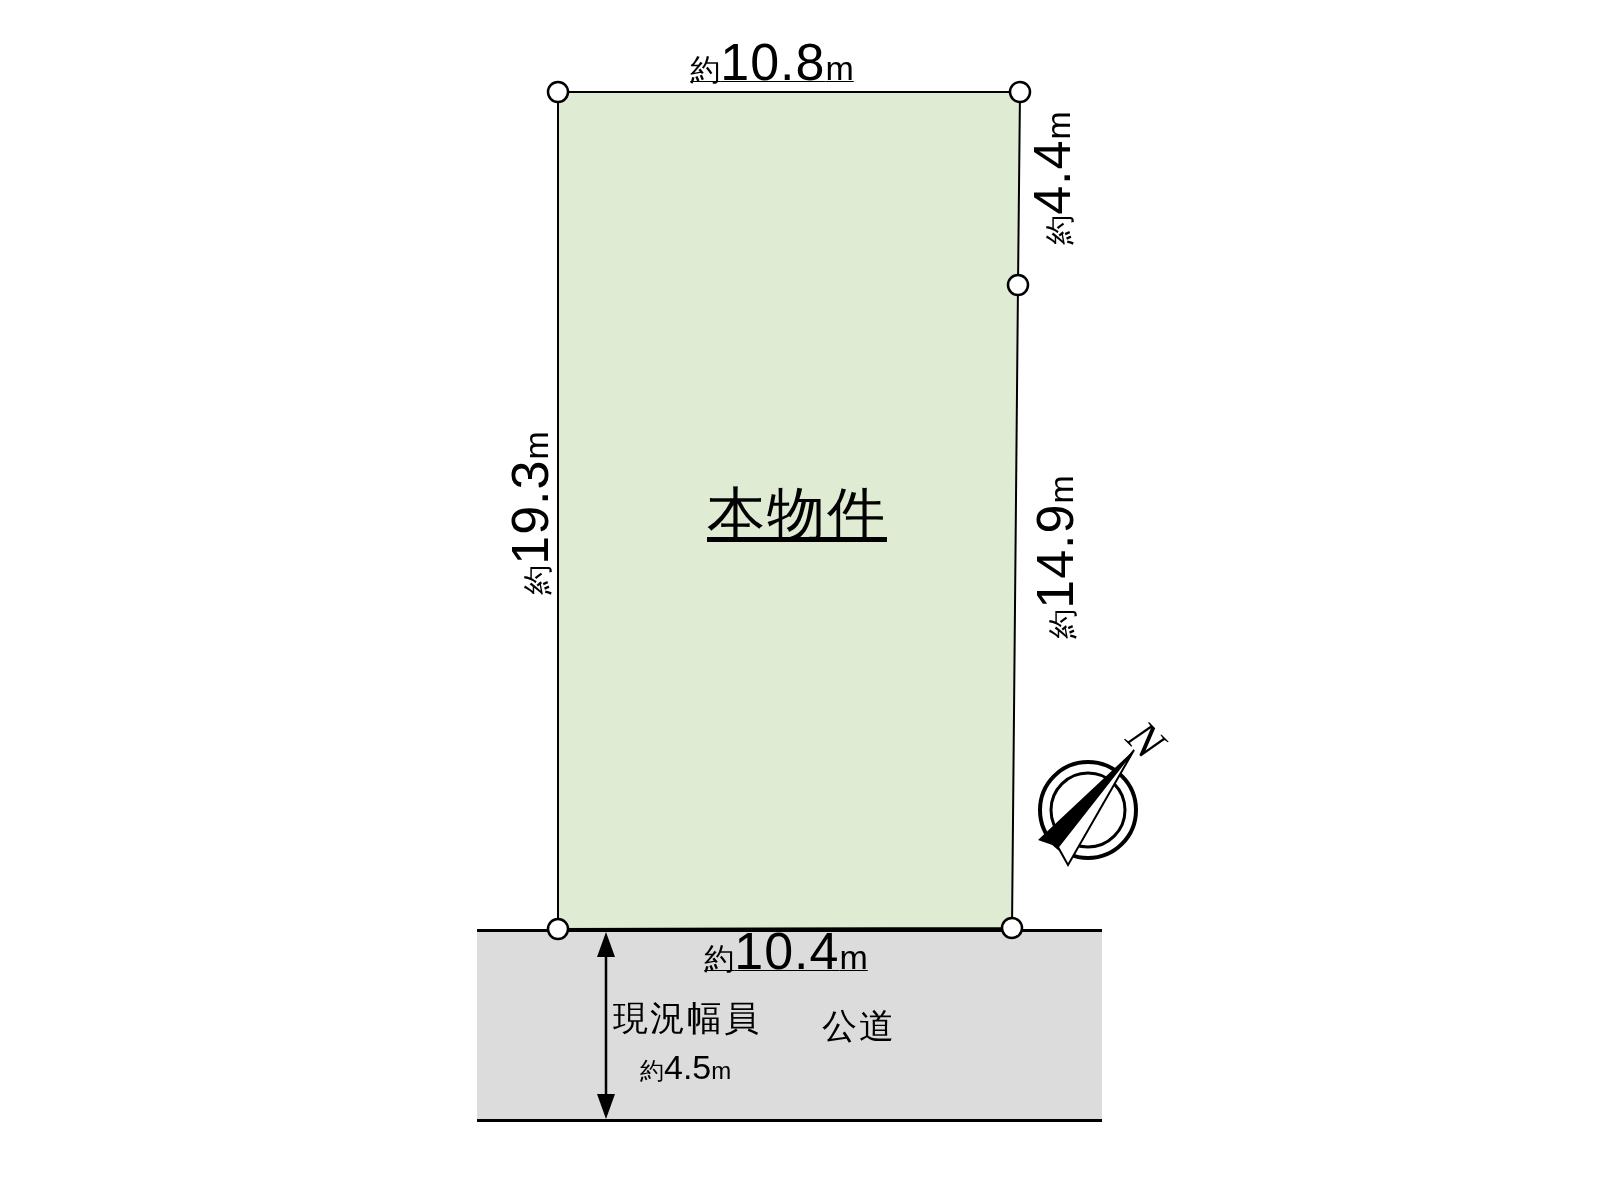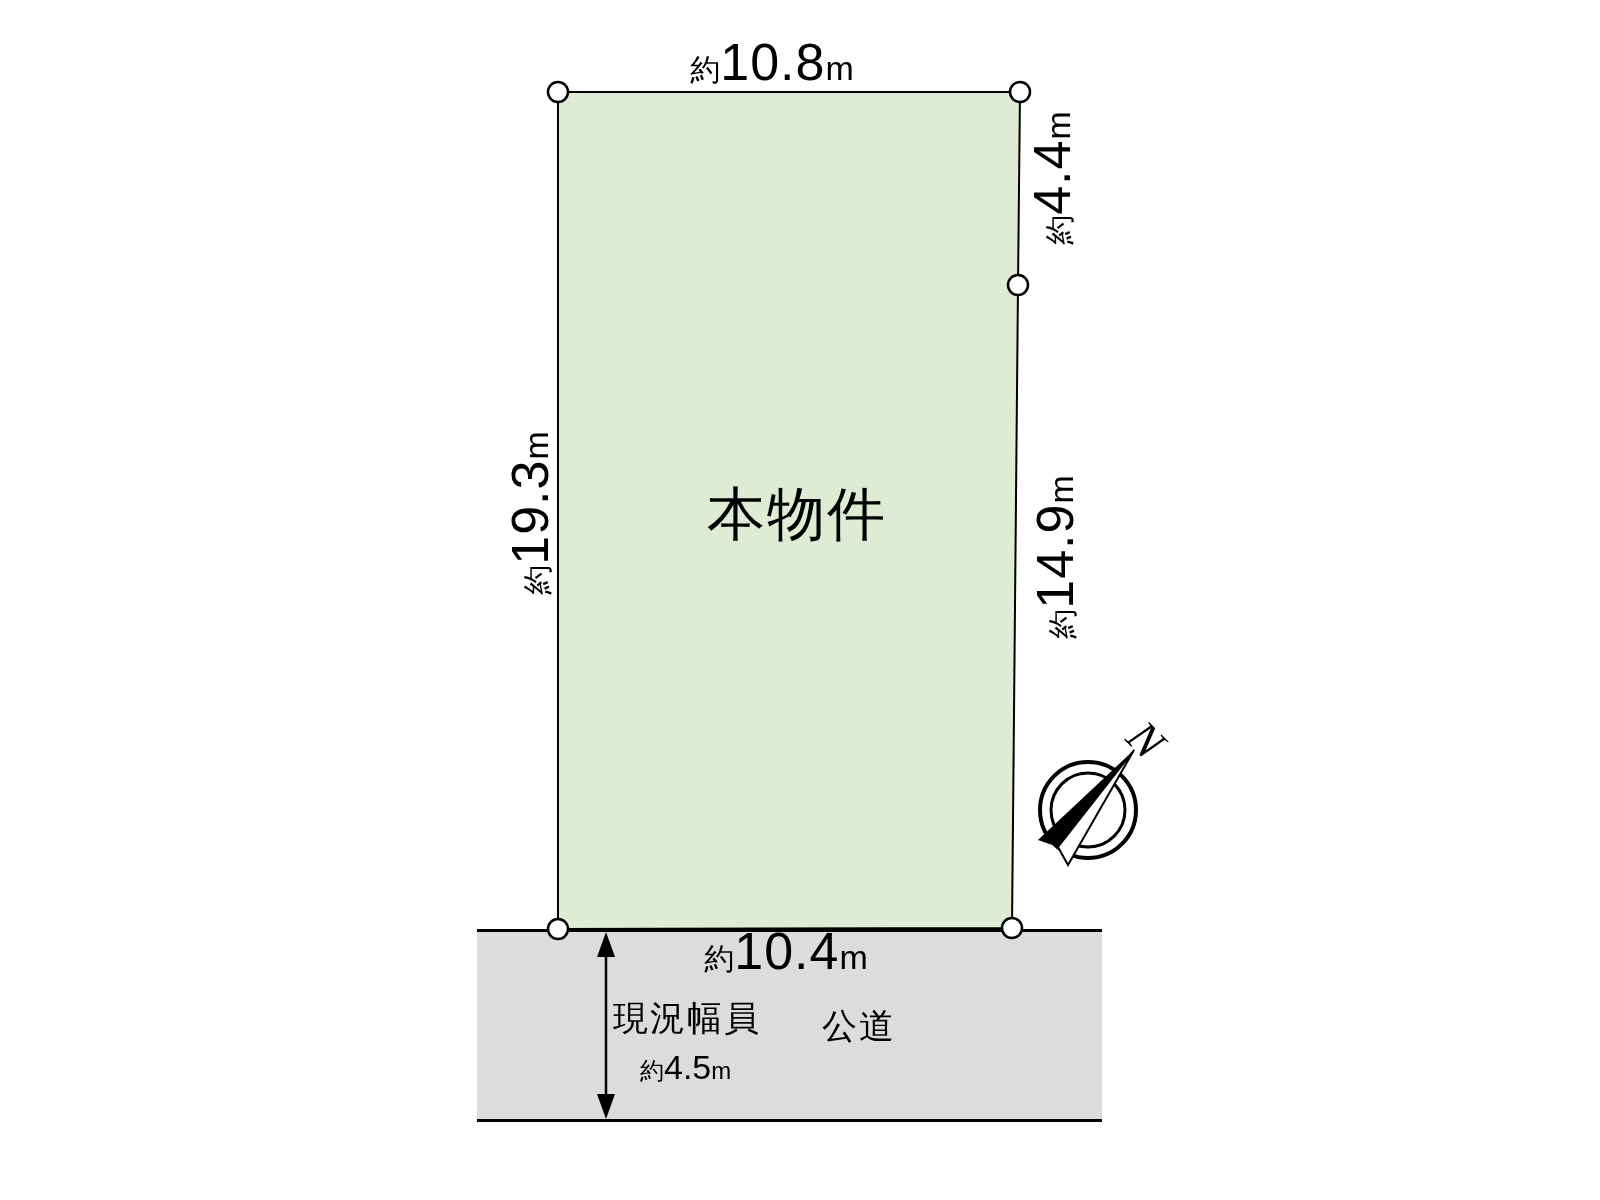--- a/index.html
+++ b/index.html
@@ -15,21 +15,21 @@
   .canvas svg.diagram {
     position: absolute;
     left: 0; top: 0;
   }
   .label {
     position: absolute;
     white-space: nowrap;
     color: #000;
     line-height: 1;
   }
-  .center { transform: translate(-50%, -50%); }
+  .center { transform: translate(-50%, -50%); text-decoration: underline; }
   .vert   { transform: translate(-50%, -50%) rotate(-90deg); }
   .dim .p { font-size: 30px; }
   .dim .v { font-size: 52px; letter-spacing: 1px; }
   .dim .u { font-size: 34px; }
   .dim-small .p { font-size: 24px; }
   .dim-small .v { font-size: 34px; }
   .dim-small .u { font-size: 24px; }
   .property-name {
     font-size: 58px;
     letter-spacing: 2px;

